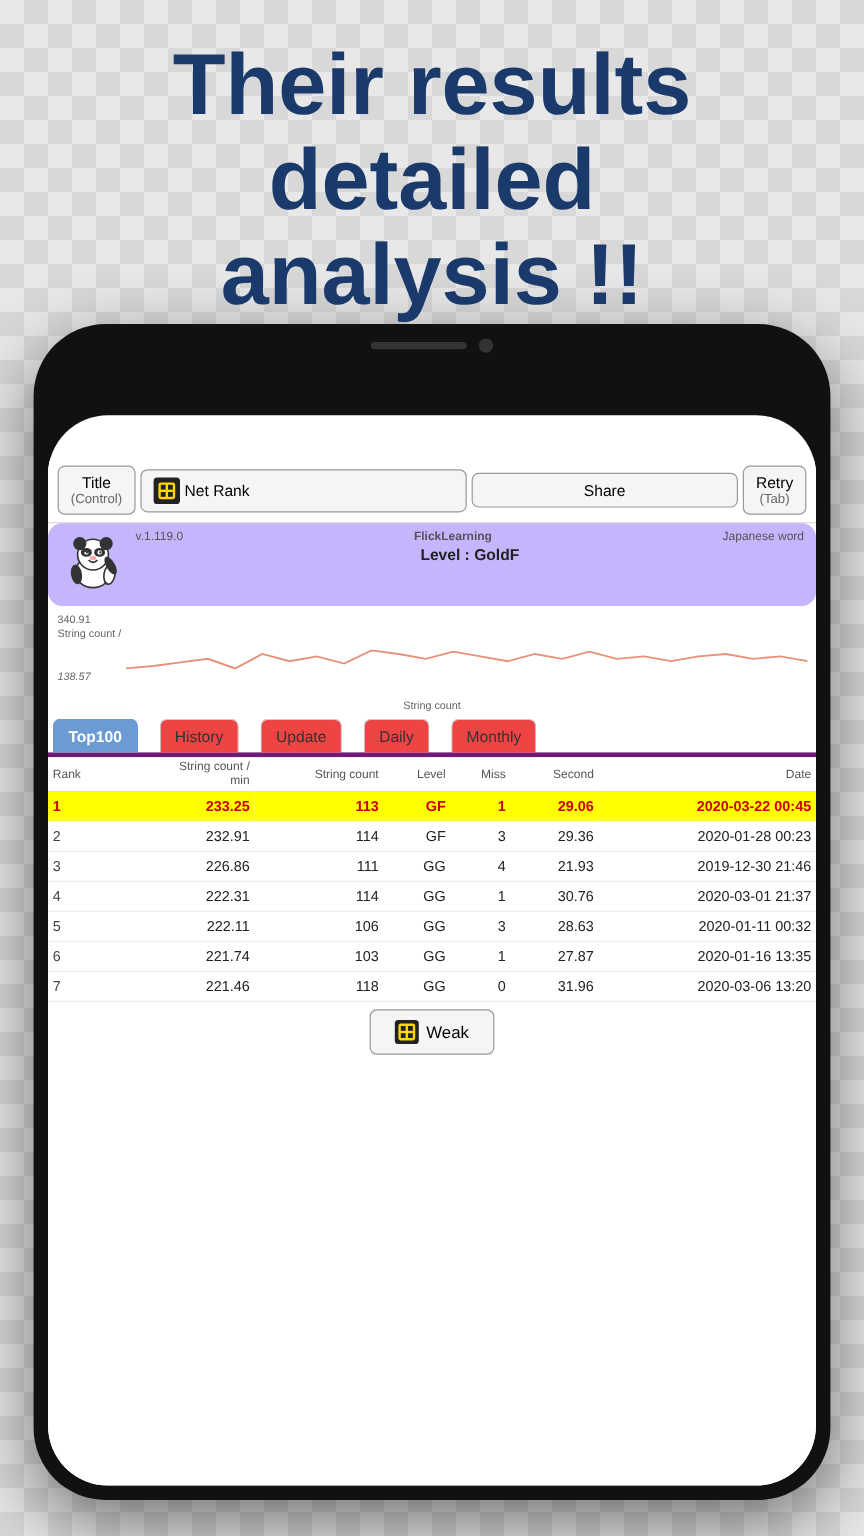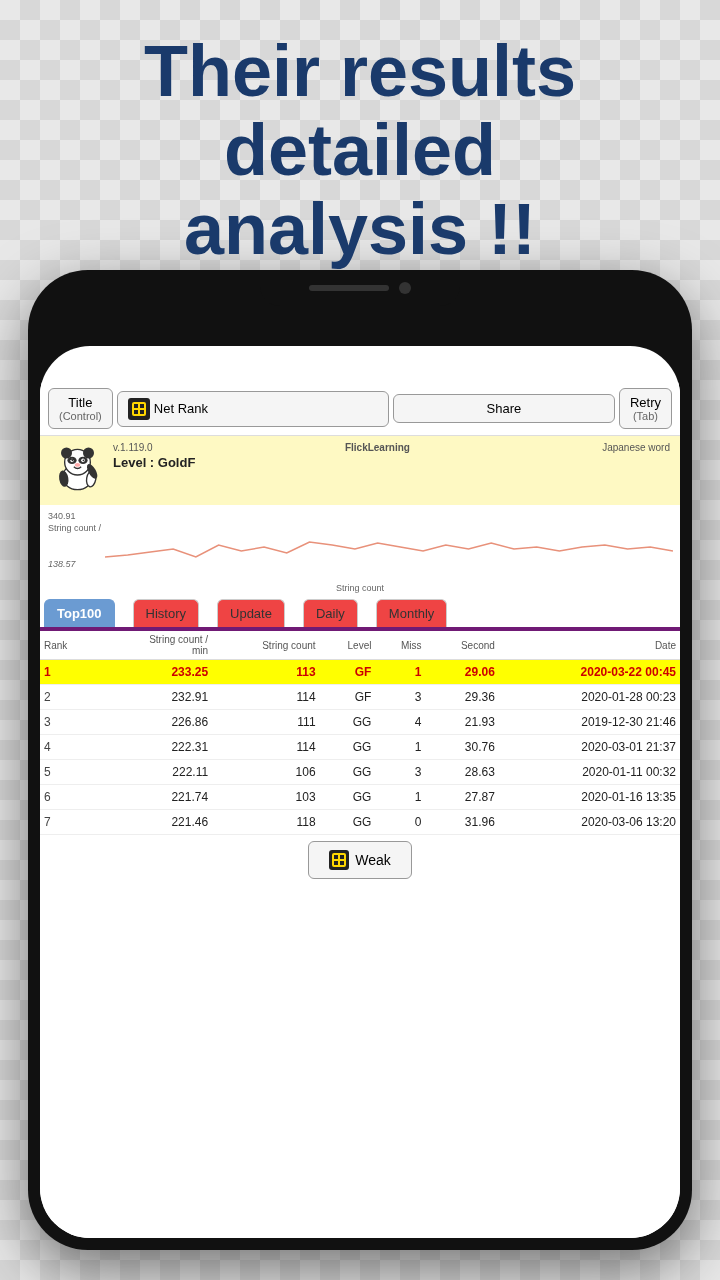--- a/index.html
+++ b/index.html
@@ -152,25 +152,26 @@
       background: #222;
       border-radius: 3px;
       display: flex;
       align-items: center;
       justify-content: center;
       font-size: 12px;
     }
 
     
     .info-bar {
-      background: #fef9c3;
+      background: #c4b5fd;
       padding: 6px 10px 8px;
       display: flex;
       gap: 8px;
       align-items: flex-start;
+      border-radius: 12px;
     }
 
     .panda-avatar {
       width: 55px;
       height: 55px;
       flex-shrink: 0;
     }
 
     .info-text {
       flex: 1;
@@ -379,21 +380,21 @@
 
           <ellipse cx="46" cy="32" rx="4" ry="9" fill="#333" transform="rotate(-30 46 32)"></ellipse>
         </svg>
 
         <div class="info-text">
           <div style="display:flex; justify-content:space-between;">
             <span style="font-size:10px;color:#555;">v.1.119.0</span>
             <span style="font-size:10px;color:#555;font-weight:bold;">FlickLearning</span>
             <span style="font-size:10px;color:#555;">Japanese word</span>
           </div>
-          <div class="level" style="font-size:13px;font-weight:bold;text-align:left;color:#222;margin:2px 0;">Level : GoldF</div>
+          <div class="level" style="font-size:13px;font-weight:bold;text-align:center;color:#222;margin:2px 0;">Level : GoldF</div>
         </div>
       </div>
 
       <div class="chart-area" style="position:relative;height:90px;padding:4px 0 0 0;">
         <div style="position:absolute;left:8px;top:6px;font-size:9px;color:#666;">340.91</div>
         <div style="position:absolute;left:8px;top:18px;font-size:9px;color:#666;">String count /</div>
         <div style="position:absolute;left:8px;top:54px;font-size:9px;color:#666;font-style:italic;">138.57</div>
         <svg style="position:absolute;left:65px;top:2px;width:calc(100% - 72px);height:76px;" viewBox="0 0 500 76" preserveAspectRatio="none">
           <polyline points="0,50 20,48 40,45 60,42 80,50 100,38 120,44 140,40 160,46 180,35 200,38 220,42 240,36 260,40 280,44 300,38 320,42 340,36 360,42 380,40 400,44 420,40 440,38 460,42 480,40 500,44" fill="none" stroke="#e8917a" stroke-width="1.5"></polyline>
         </svg>

